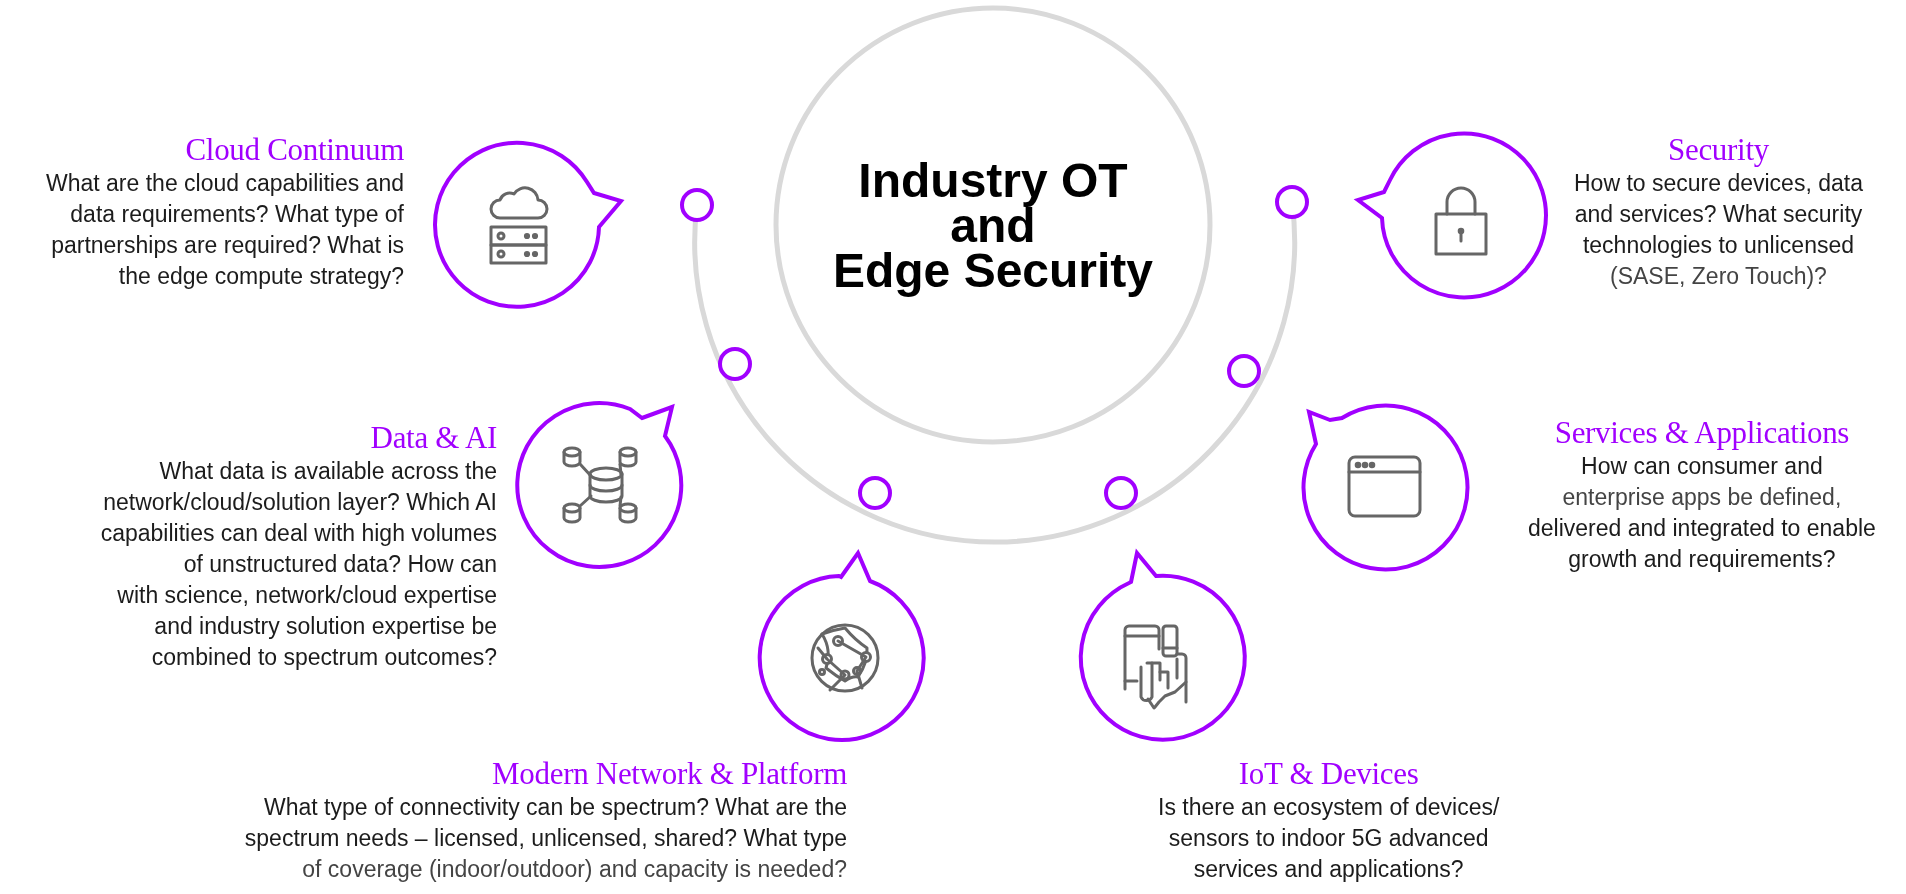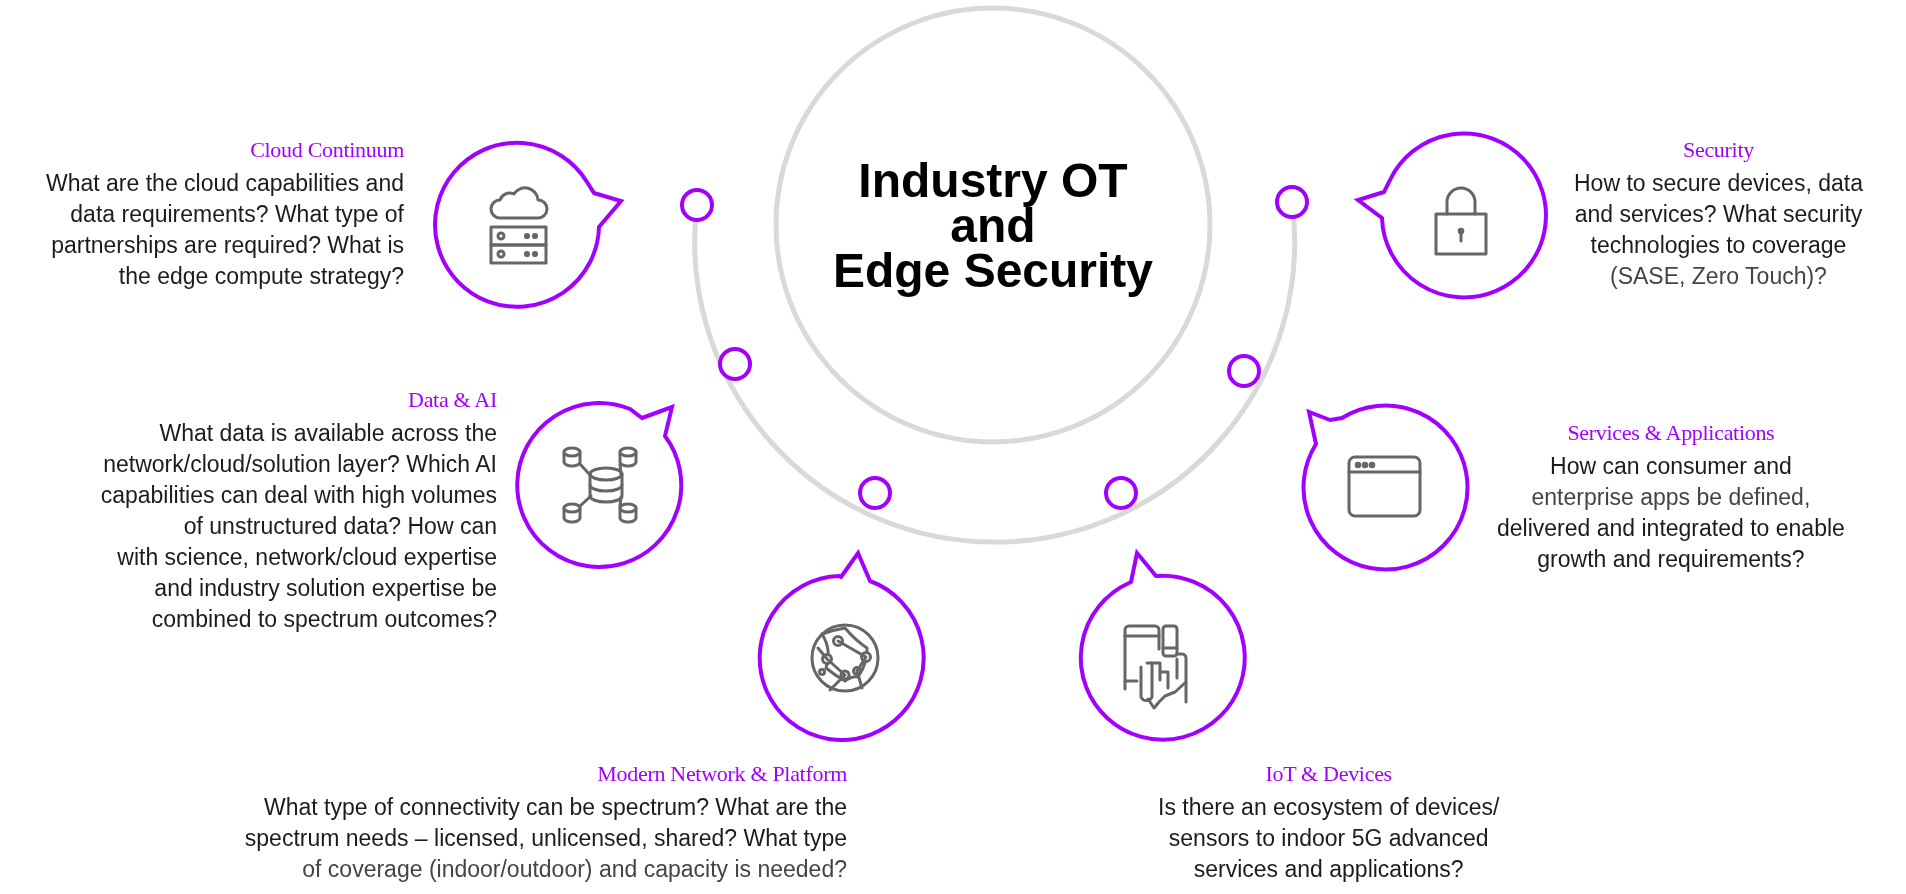--- a/index.html
+++ b/index.html
@@ -1,21 +1,21 @@
 <!DOCTYPE html>
 <html><head>
 <meta charset="utf-8">
 <style>
   html, body { margin: 0; padding: 0; background: #ffffff; }
   body { width: 1906px; height: 894px; position: relative; overflow: hidden; }
   #canvas { position: absolute; left: 0; top: 0; width: 1906px; height: 894px; }
   .txt { position: absolute; font-family: "Liberation Sans", "DejaVu Sans", sans-serif; }
   .title {
     font-family: "Liberation Serif", "DejaVu Serif", serif;
-    color: #a100ff; font-size: 22px; line-height: 32px; margin: 0 0 2px 0;
+    color: #a100ff; font-size: 31px; line-height: 32px; margin: 0 0 2px 0;
     letter-spacing: -0.3px;
   }
   .body { color: #1c1c1c; font-size: 23px; line-height: 31px; margin: 0; font-weight: 400; }
   .body .ln { display: block; white-space: nowrap; }
   .right { text-align: right; }
   .left  { text-align: center; }
   .center-title {
     position: absolute; left: 793px; width: 400px; top: 158px; text-align: center;
     font-family: "Liberation Sans", "DejaVu Sans", sans-serif; font-weight: 700;
     font-size: 48px; line-height: 45px; color: #000;
@@ -146,39 +146,39 @@
     <span class="ln">partnerships are required? What is</span>
     <span class="ln">the edge compute strategy?</span>
   </div>
 </div>
 
 <div class="txt left" style="left: 1574px; top: 134px;">
   <div class="title">Security</div>
   <div class="body">
     <span class="ln">How to secure devices, data</span>
     <span class="ln">and services? What security</span>
-    <span class="ln">technologies to coverage</span>
+    <span class="ln">technologies to unlicensed</span>
     <span class="ln muted">(SASE, Zero Touch)?</span>
   </div>
 </div>
 
-<div class="txt right" style="right: 1409px; top: 384px;">
+<div class="txt right" style="right: 1409px; top: 422px;">
   <div class="title">Data &amp; AI</div>
   <div class="body">
     <span class="ln">What data is available across the</span>
     <span class="ln">network/cloud/solution layer? Which AI</span>
     <span class="ln">capabilities can deal with high volumes</span>
     <span class="ln">of unstructured data? How can</span>
     <span class="ln">with science, network/cloud expertise</span>
     <span class="ln">and industry solution expertise be</span>
     <span class="ln">combined to spectrum outcomes?</span>
   </div>
 </div>
 
-<div class="txt left" style="left: 1497px; top: 417px;">
+<div class="txt left" style="left: 1528px; top: 417px;">
   <div class="title">Services &amp; Applications</div>
   <div class="body">
     <span class="ln">How can consumer and</span>
     <span class="ln muted">enterprise apps be defined,</span>
     <span class="ln">delivered and integrated to enable</span>
     <span class="ln">growth and requirements?</span>
   </div>
 </div>
 
 <div class="txt right" style="right: 1059px; top: 758px;">

